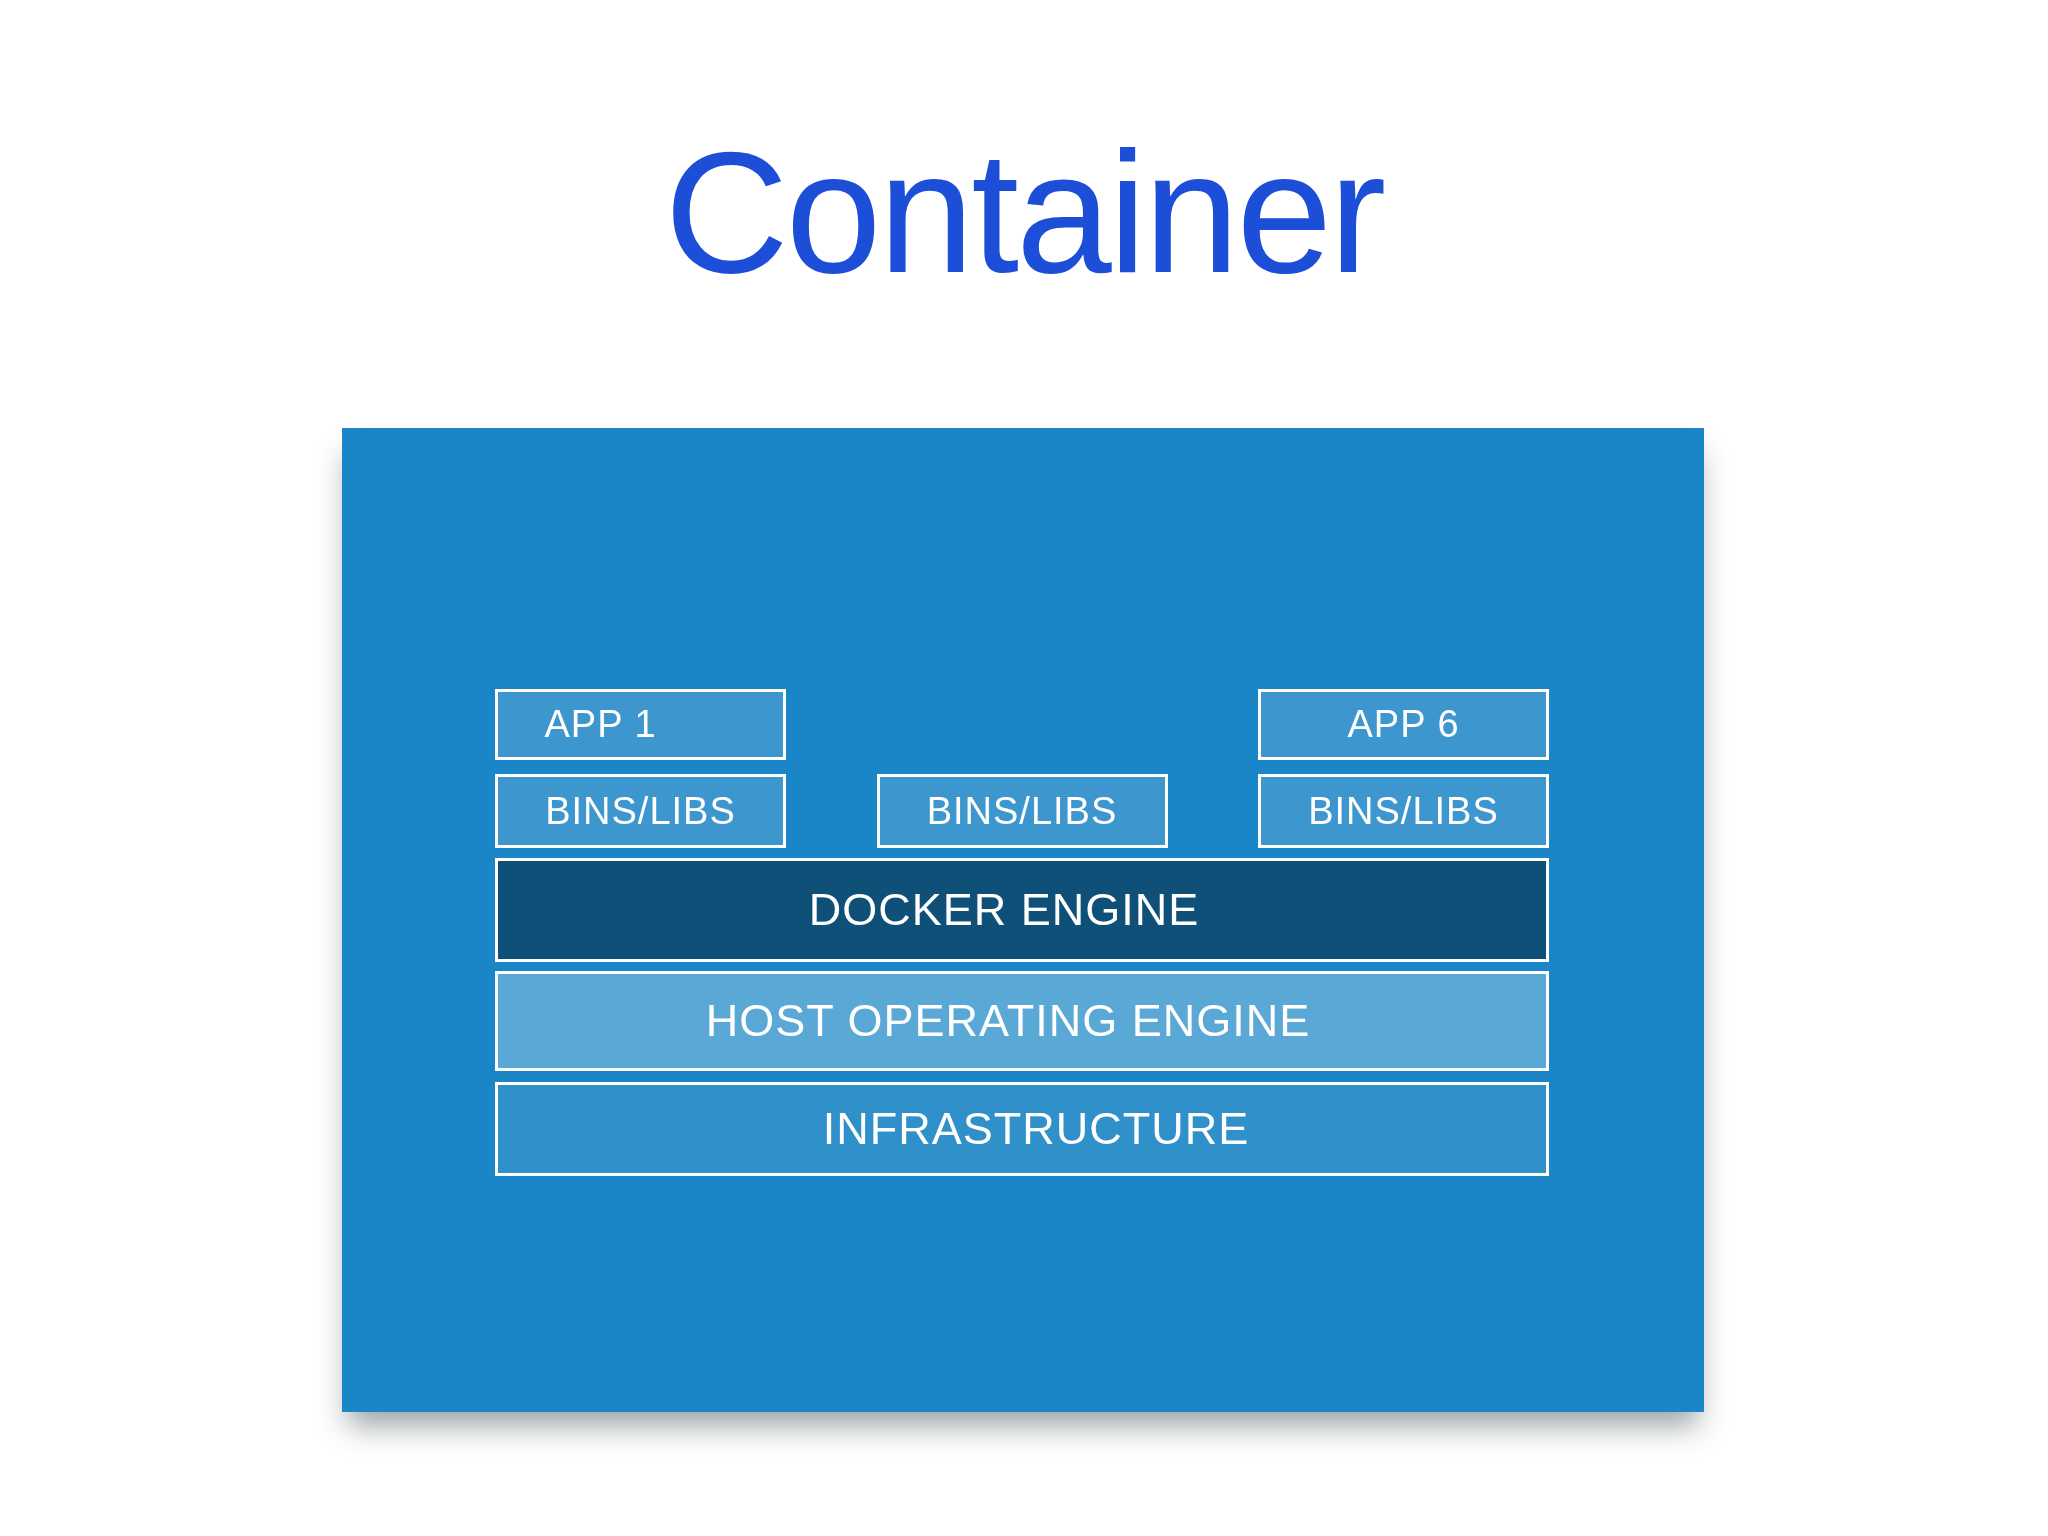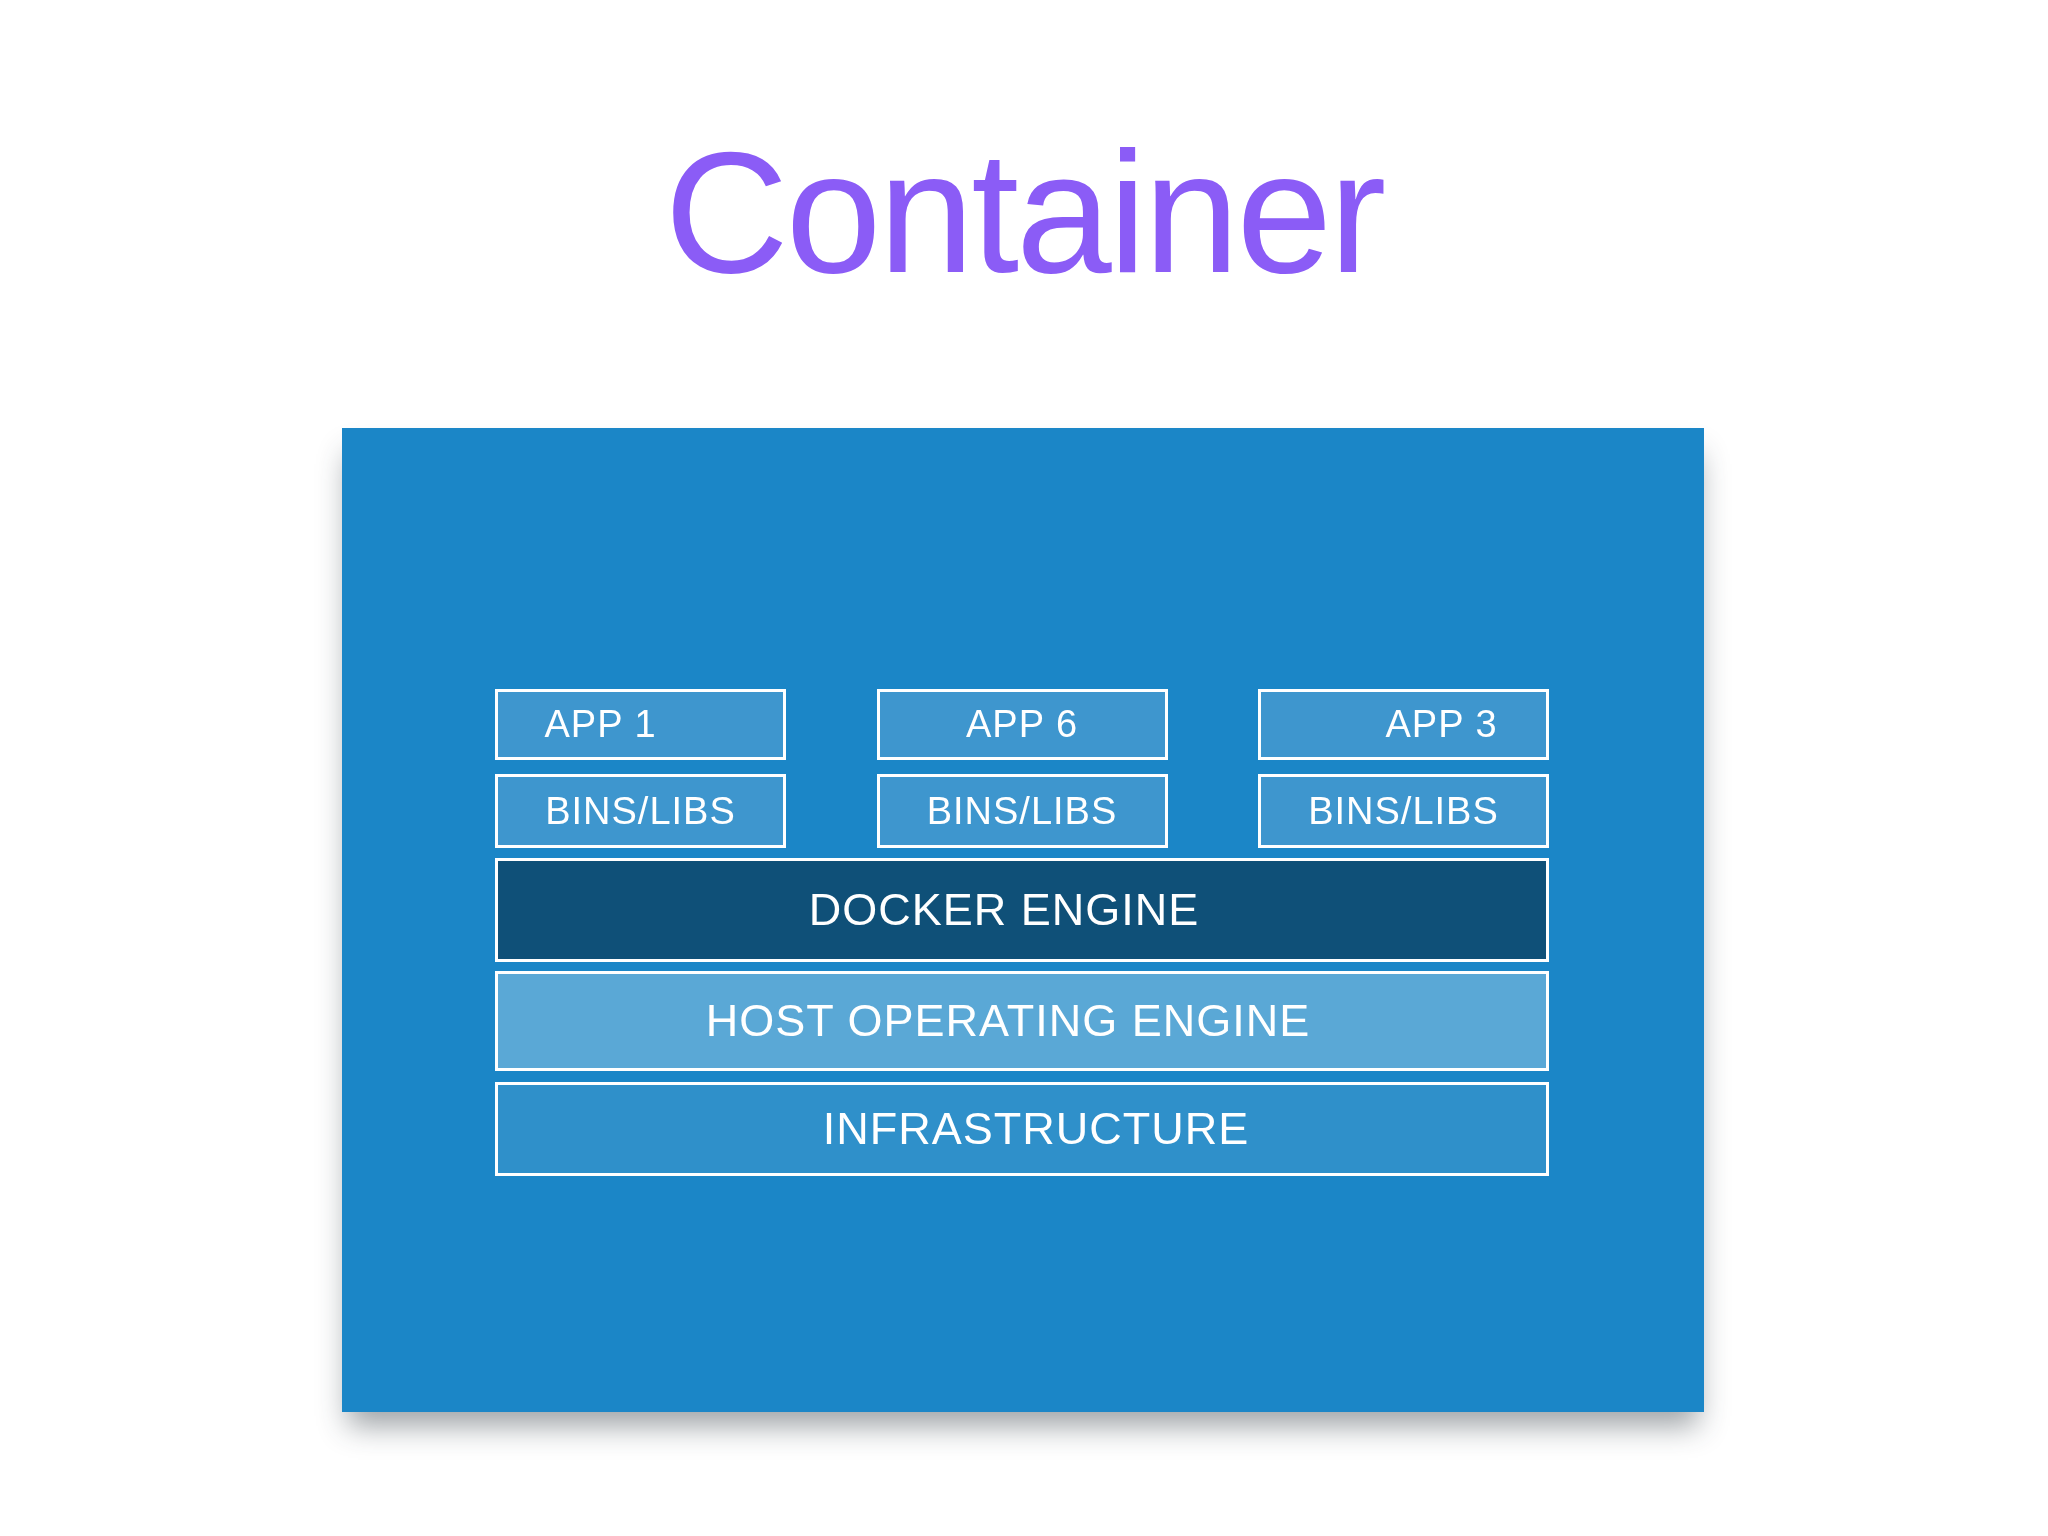--- a/index.html
+++ b/index.html
@@ -18,21 +18,21 @@
   .title {
     position: absolute;
     top: 118px;
     left: 0;
     width: 100%;
     margin: 0;
     text-align: center;
     font-size: 172px;
     font-weight: 300;
     letter-spacing: -3px;
-    color: #8b5cf6;
+    color: #1d4ed8;
     line-height: 1.1;
   }
   .panel {
     position: absolute;
     left: 342px;
     top: 384px;
     width: 1362px;
     height: 984px;
     background: #1b86c7;
     box-shadow: 0 20px 28px -6px rgba(40, 50, 60, 0.45);
@@ -92,23 +92,20 @@
   <div class="panel">
     <div class="stack">
 
       <div class="row row-apps">
         <div class="box">
           <span class="lbl shift-left-lg">APP 1</span>
         </div>
         <div class="box">
           <span class="lbl">APP 6</span>
         </div>
-        <div class="box">
-          <span class="lbl shift-right-lg">APP 3</span>
-        </div>
       </div>
 
       <div class="row row-bins">
         <div class="box">
           <span class="lbl">BINS/LIBS</span>
         </div>
         <div class="box">
           <span class="lbl">BINS/LIBS</span>
         </div>
         <div class="box">

